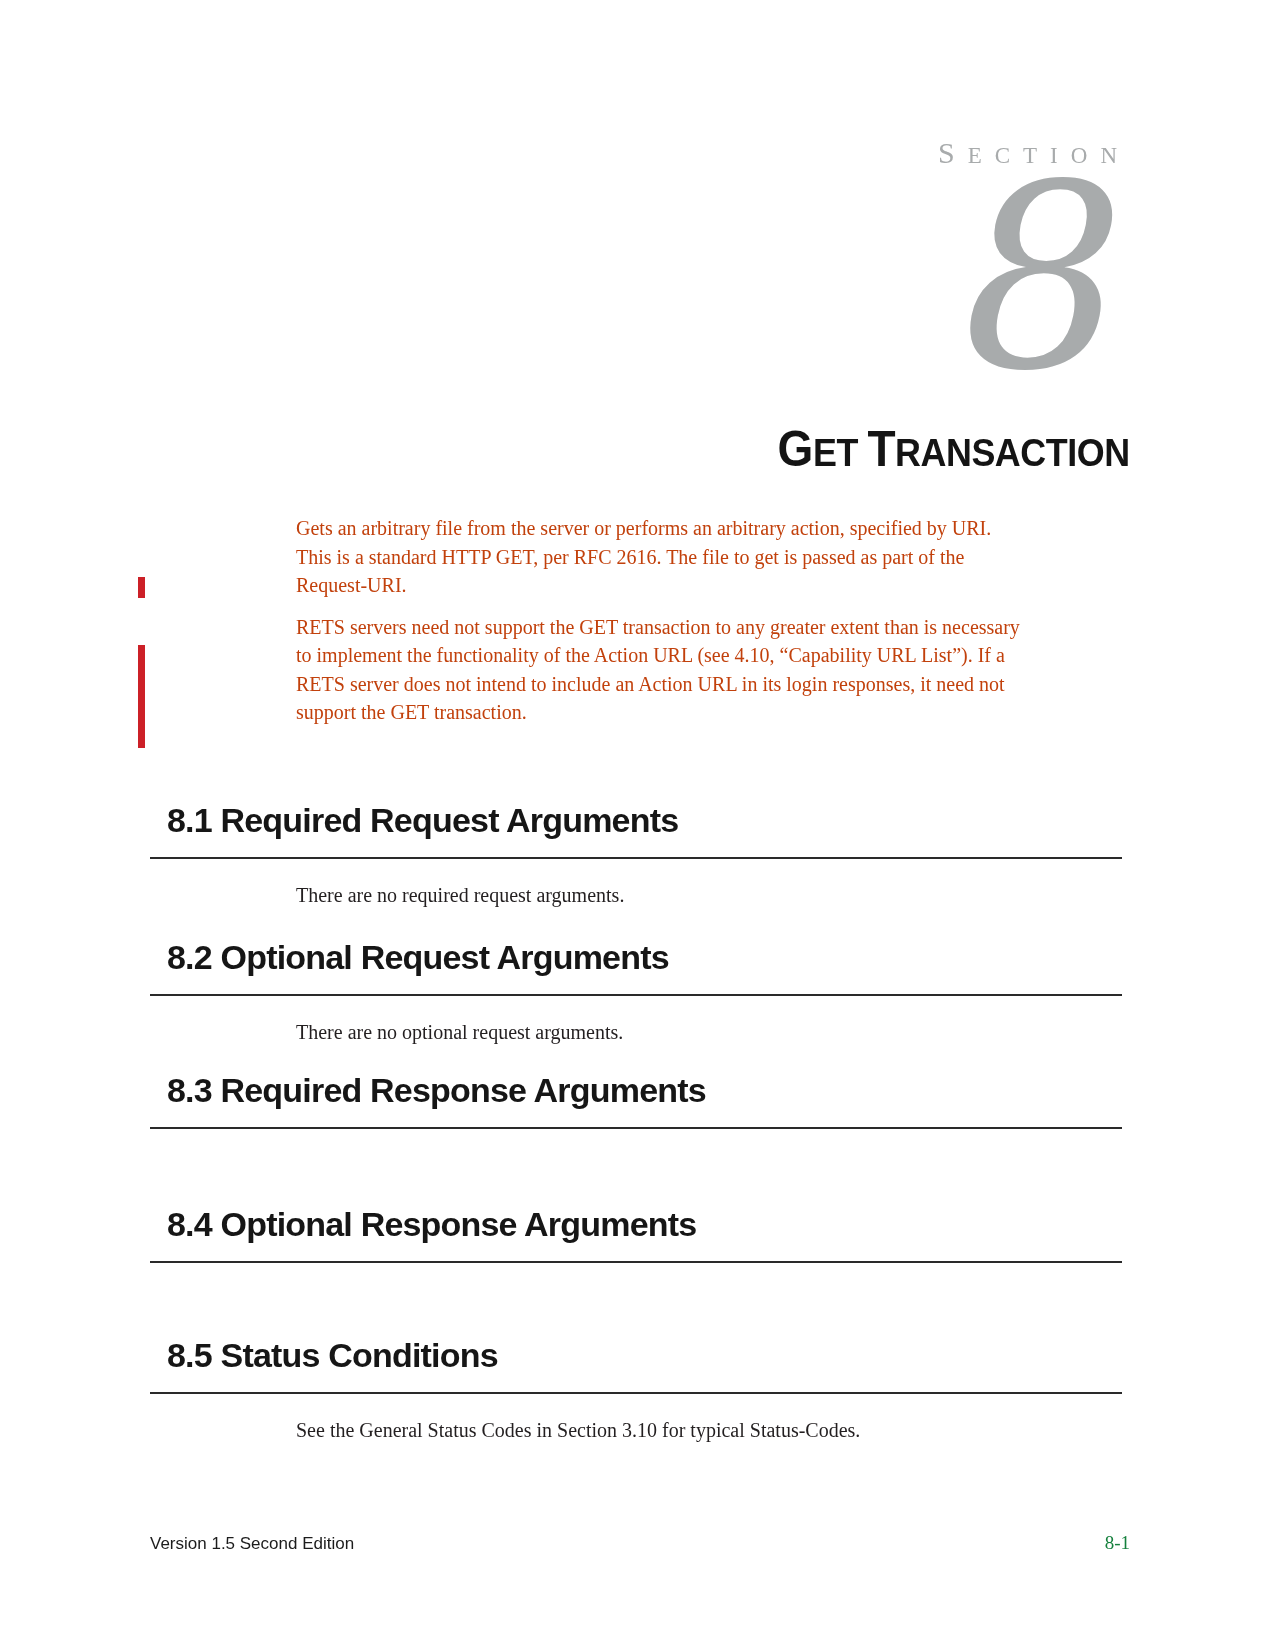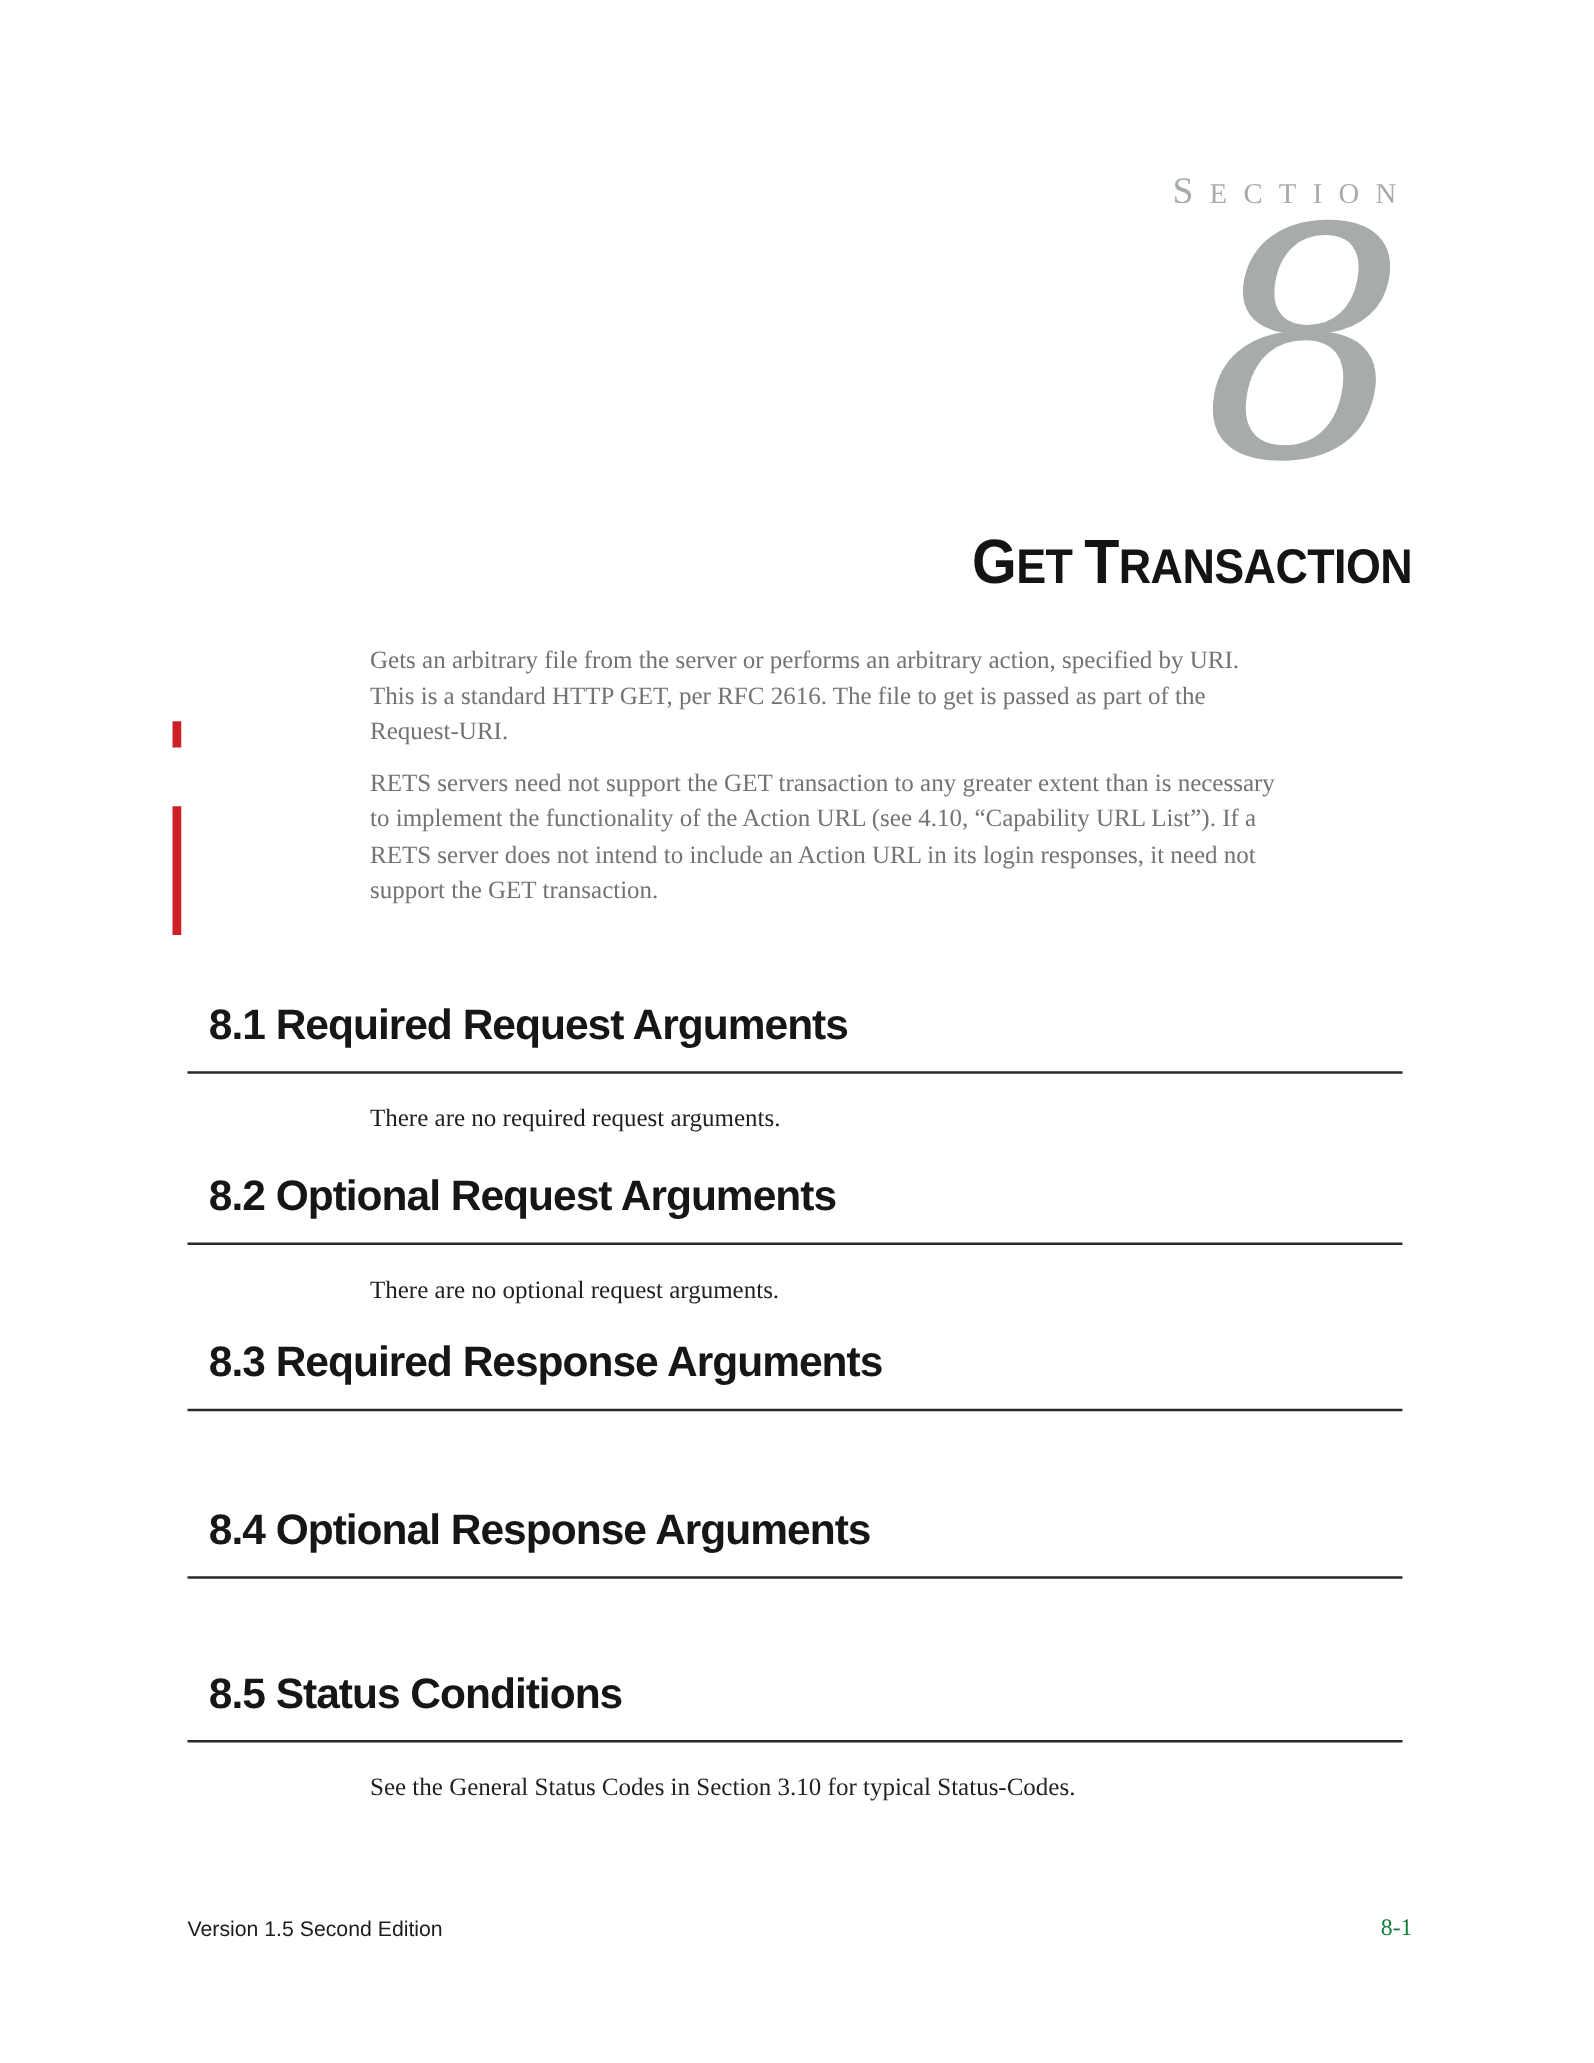--- a/index.html
+++ b/index.html
@@ -38,21 +38,21 @@
     letter-spacing:-0.5px;
   }
   .chapter-title .big{font-size:50px;}
   .chapter-title .small{font-size:39px;}
   
   .intro{position:absolute;left:296px;top:514px;}
   .intro p{
     margin:0 0 13px 0;
     font-size:20px;line-height:28.5px;
     white-space:pre;
-    color:#737373;
+    color:#c2410c;
   }
   
   .change-bar{position:absolute;left:138px;width:7px;background:var(--accent_red,#cc2027);}
   .change-bar.bar-1{top:577px;height:21px;}
   .change-bar.bar-2{top:645px;height:103px;}
   
   .doc-section{position:absolute;left:150px;width:972px;}
   .doc-section h2{
     margin:17px;
     font-family:"Liberation Sans", sans-serif;

